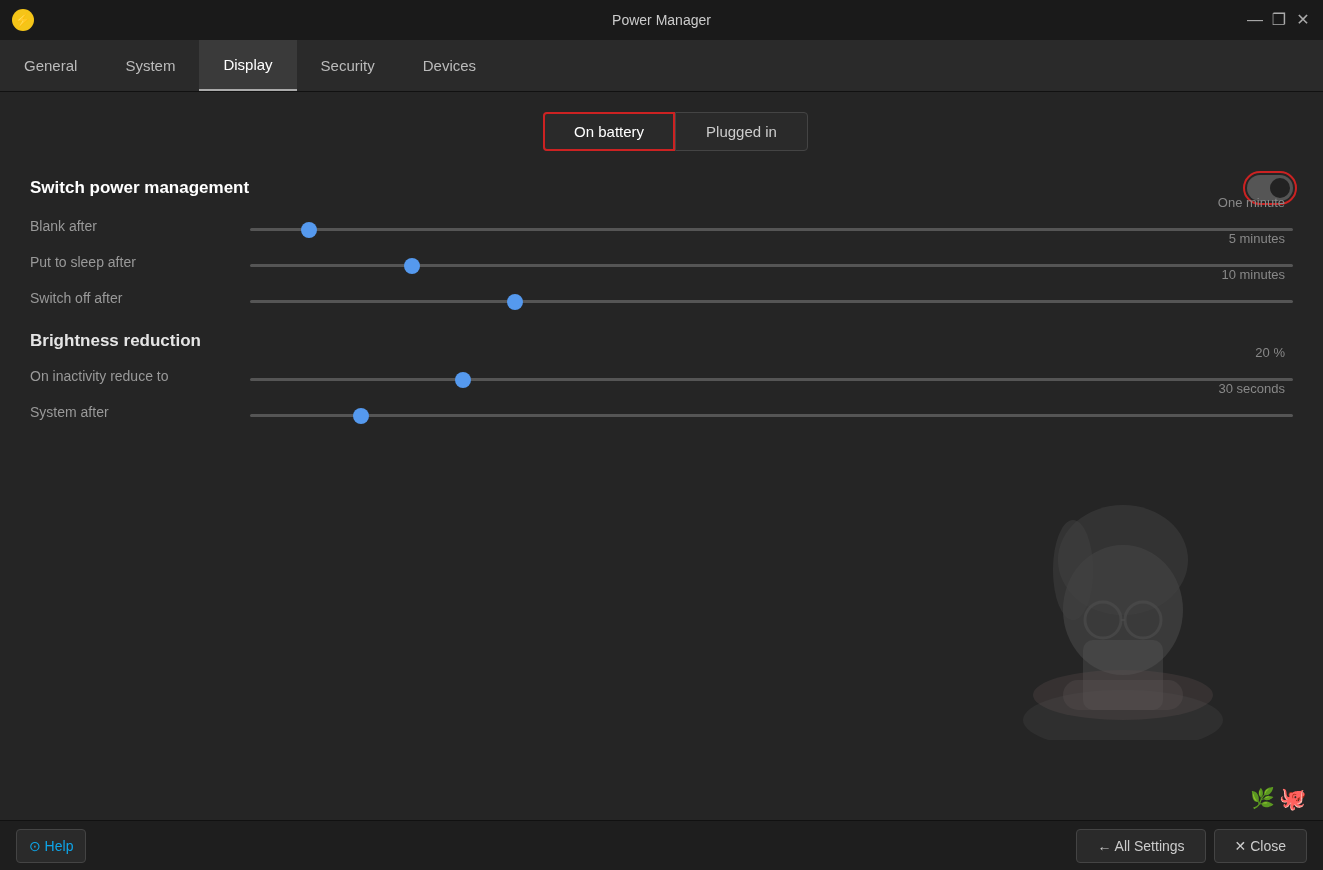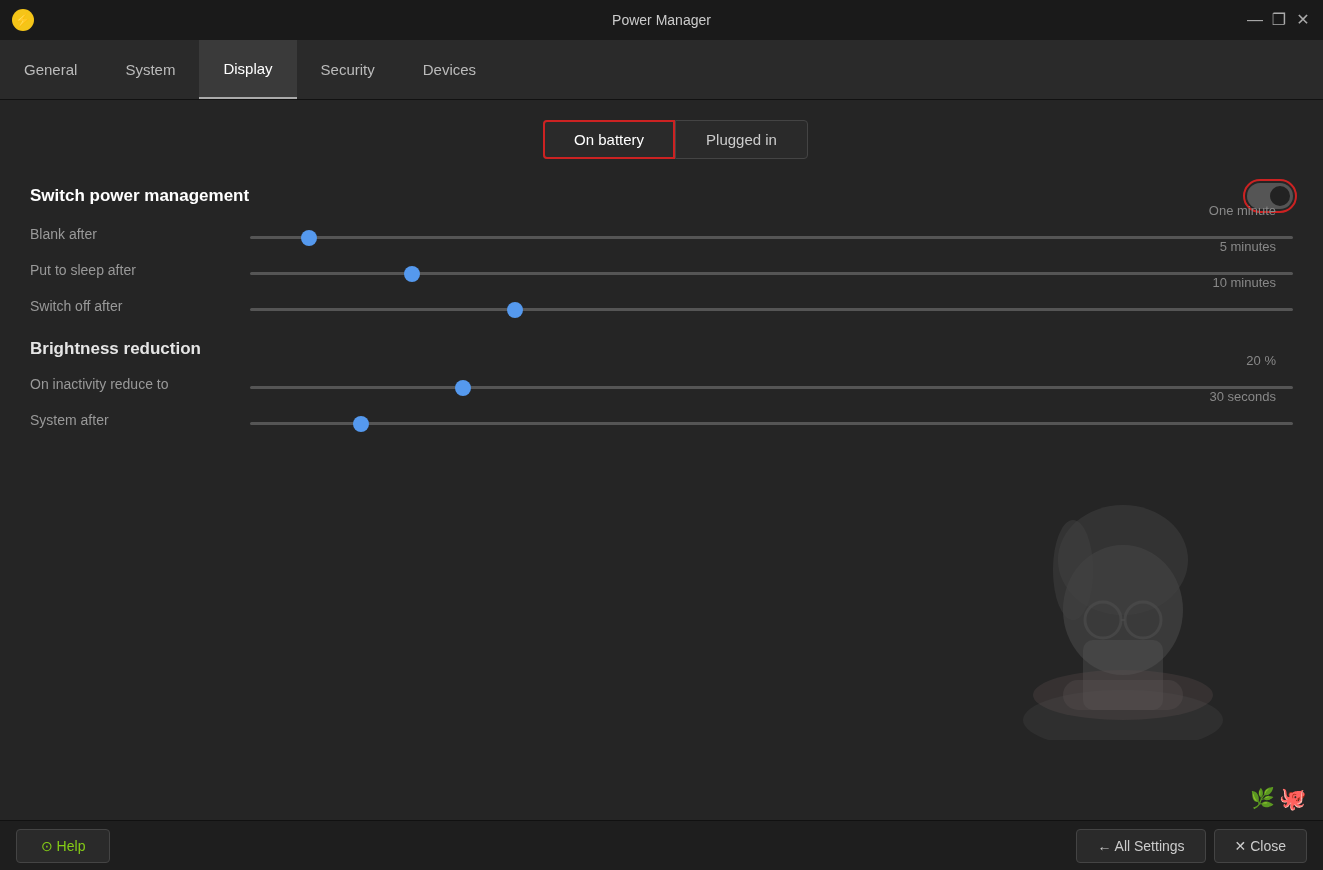--- a/index.html
+++ b/index.html
@@ -71,21 +71,21 @@
       cursor: pointer;
       display: flex;
       align-items: center;
       justify-content: center;
       line-height: 1;
     }
 
     
     .tabbar {
       background: #2a2a2a;
-      height: 60px;
+      height: 52px;
       display: flex;
       align-items: stretch;
       border-bottom: 1px solid #111;
       flex-shrink: 0;
     }
 
     .tab {
       padding: 0 24px;
       display: flex;
       align-items: center;
@@ -207,21 +207,21 @@
       appearance: none;
       width: 16px;
       height: 16px;
       background: #5599ee;
       border-radius: 50%;
       cursor: pointer;
     }
 
     .slider-value {
       position: absolute;
-      right: 17px;
+      right: 8px;
       top: -22px;
       font-size: 13px;
       color: #888;
       white-space: nowrap;
     }
 
     
     .brightness-section {
       margin-top: 24px;
     }
@@ -242,22 +242,22 @@
       align-items: center;
       padding: 0 16px;
       flex-shrink: 0;
       position: relative;
     }
 
     .footer-help {
       background: #2a2a2a;
       border: 1px solid #444;
       border-radius: 4px;
-      padding: 8px 24px;
-      color: #84cc16;
+      padding: 8px 12px;
+      color: #0ea5e9;
       font-size: 14px;
       cursor: pointer;
       display: flex;
       align-items: center;
       gap: 6px;
     }
 
     .footer-right {
       margin-left: auto;
       display: flex;

